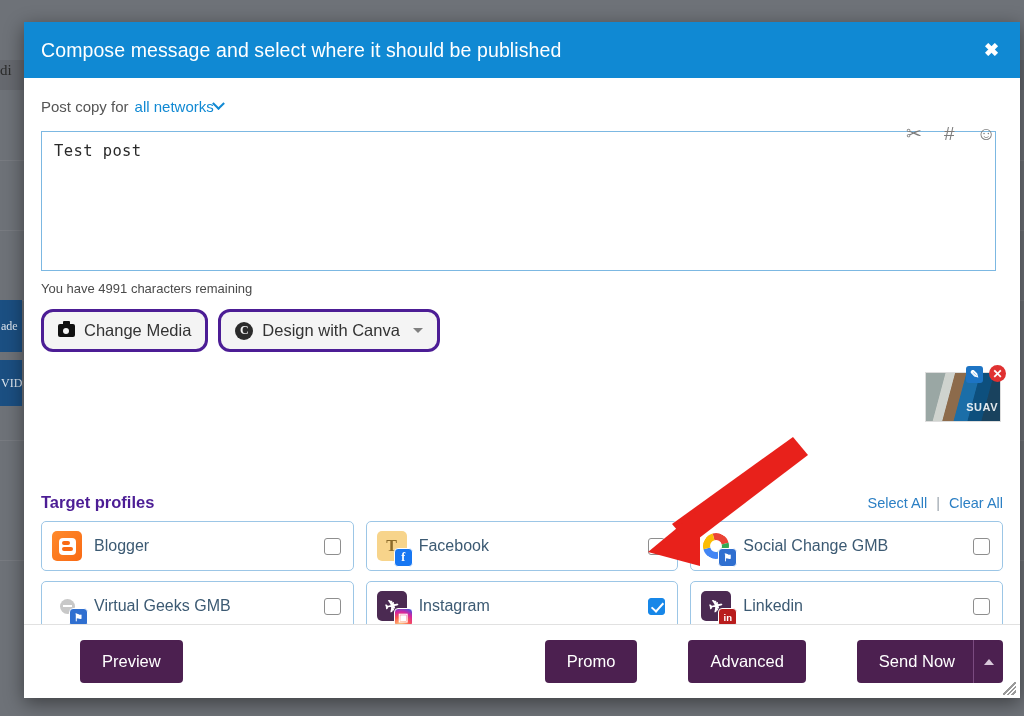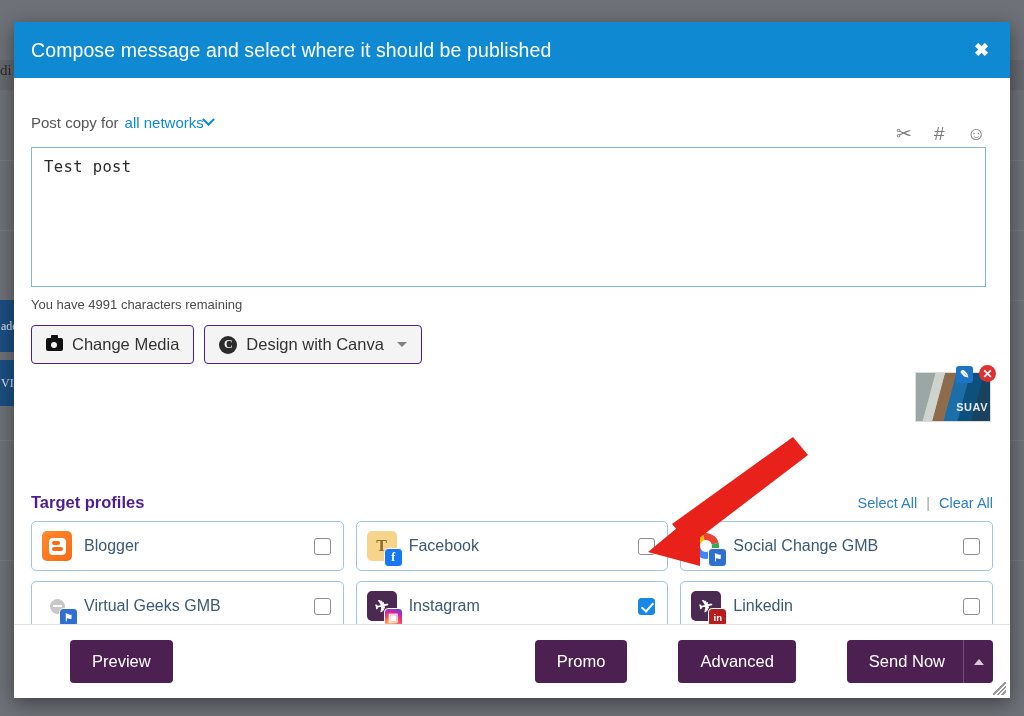--- a/index.html
+++ b/index.html
@@ -35,21 +35,21 @@
     padding-left: 1px;
   }
   .bg-gray-band {
     position: absolute; left: 0; width: 1024px;
     background: rgba(0,0,0,0.07);
   }
 
   
   #modal {
     position: absolute;
-    left: 14px; top: 22px;
+    left: 24px; top: 22px;
     width: 996px; height: 676px;
     background: #ffffff;
     box-shadow: 0 5px 18px rgba(0,0,0,0.45);
     display: flex; flex-direction: column;
     overflow: hidden;
   }
   #modal-header {
     background: #1089d3;
     height: 56px; flex: 0 0 56px;
     display: flex; align-items: center;
@@ -76,21 +76,21 @@
     position: relative;
     overflow: hidden;
     padding: 0 17px;
     background: #fff;
   }
 
   
   #postcopy-row {
     display: flex; align-items: baseline;
     gap: 6px;
-    padding-top: 36px;
+    padding-top: 20px;
     font-size: 15px;
     color: #4a4a4a;
   }
   #postcopy-label { color: #555; }
   #postcopy-value {
     color: #1089d3; cursor: pointer;
     display: inline-flex; align-items: center; 
   }
   .chev {
     display: inline-block;
@@ -132,22 +132,22 @@
     color: #4b4b4b;
   }
 
   
   #media-row {
     margin-top: 13px;
     display: flex; gap: 10px; align-items: center;
   }
   .media-btn {
     background: #f4f4f4;
-    border: 1px solid #4c1d95;
-    border-radius: 4px;
+    border: 3px solid #4c1d95;
+    border-radius: 12px;
     padding: 9px 14px;
     font-size: 16.5px;
     color: #333;
     display: inline-flex; align-items: center; gap: 9px;
     cursor: pointer;
     font-family: "Liberation Sans", sans-serif;
   }
   .cam-icon {
     width: 17px; height: 13px;
     background: #111;

